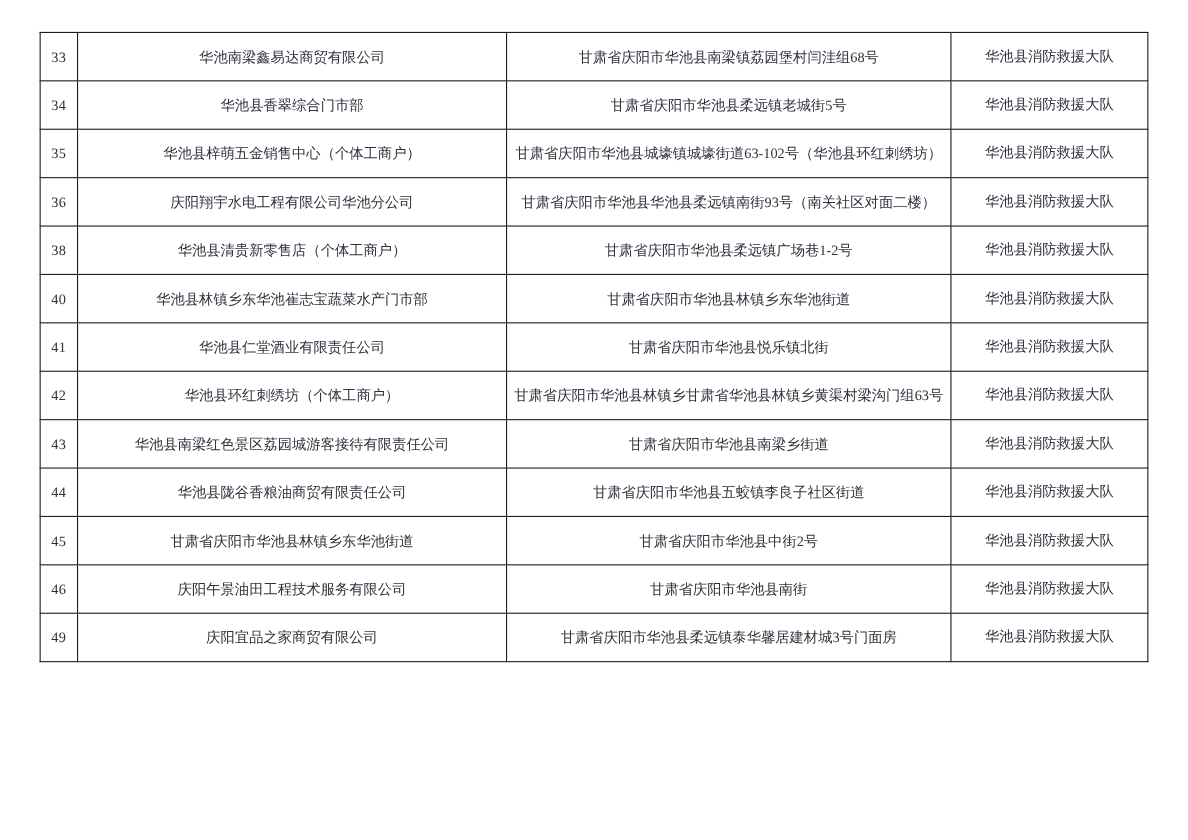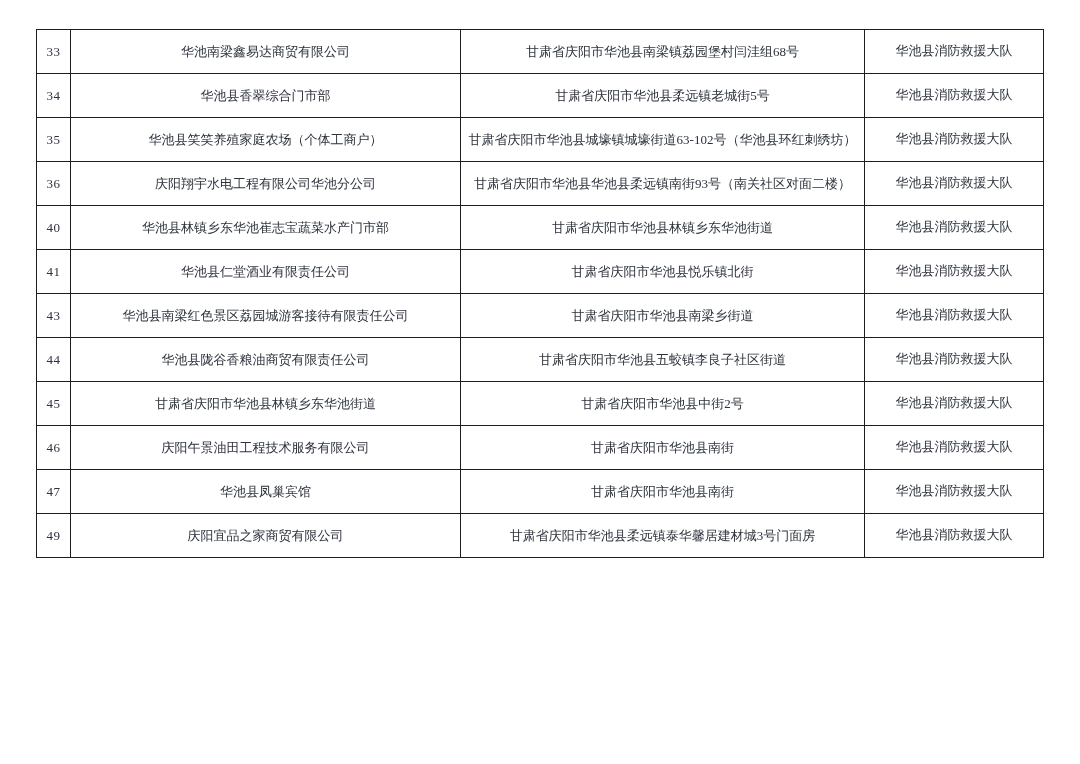--- a/index.html
+++ b/index.html
@@ -75,49 +75,61 @@
 
   <tr>
     <td class="c-no">34</td>
     <td class="c-name">华池县香翠综合门市部</td>
     <td class="c-addr">甘肃省庆阳市华池县柔远镇老城街5号</td>
     <td class="c-brig">华池县消防救援大队</td>
   </tr>
 
   <tr>
     <td class="c-no">35</td>
-    <td class="c-name">华池县笑笑养殖家庭农场（个体工商户）</td>
+    <td class="c-name">华池县梓萌五金销售中心（个体工商户）</td>
     <td class="c-addr">甘肃省庆阳市华池县城壕镇城壕街道63-102号（华池县环红刺绣坊）</td>
     <td class="c-brig">华池县消防救援大队</td>
   </tr>
 
   <tr>
     <td class="c-no">36</td>
     <td class="c-name">庆阳翔宇水电工程有限公司华池分公司</td>
     <td class="c-addr">甘肃省庆阳市华池县华池县柔远镇南街93号（南关社区对面二楼）</td>
     <td class="c-brig">华池县消防救援大队</td>
   </tr>
 
 
+  <tr>
+    <td class="c-no">38</td>
+    <td class="c-name">华池县清贵新零售店（个体工商户）</td>
+    <td class="c-addr">甘肃省庆阳市华池县柔远镇广场巷1-2号</td>
+    <td class="c-brig">华池县消防救援大队</td>
+  </tr>
 
 
   <tr>
     <td class="c-no">40</td>
     <td class="c-name">华池县林镇乡东华池崔志宝蔬菜水产门市部</td>
     <td class="c-addr">甘肃省庆阳市华池县林镇乡东华池街道</td>
     <td class="c-brig">华池县消防救援大队</td>
   </tr>
 
   <tr>
     <td class="c-no">41</td>
     <td class="c-name">华池县仁堂酒业有限责任公司</td>
     <td class="c-addr">甘肃省庆阳市华池县悦乐镇北街</td>
     <td class="c-brig">华池县消防救援大队</td>
   </tr>
 
+  <tr>
+    <td class="c-no">42</td>
+    <td class="c-name">华池县环红刺绣坊（个体工商户）</td>
+    <td class="c-addr">甘肃省庆阳市华池县林镇乡甘肃省华池县林镇乡黄渠村梁沟门组63号</td>
+    <td class="c-brig">华池县消防救援大队</td>
+  </tr>
 
   <tr>
     <td class="c-no">43</td>
     <td class="c-name">华池县南梁红色景区荔园城游客接待有限责任公司</td>
     <td class="c-addr">甘肃省庆阳市华池县南梁乡街道</td>
     <td class="c-brig">华池县消防救援大队</td>
   </tr>
 
   <tr>
     <td class="c-no">44</td>
@@ -133,26 +145,20 @@
     <td class="c-brig">华池县消防救援大队</td>
   </tr>
 
   <tr>
     <td class="c-no">46</td>
     <td class="c-name">庆阳午景油田工程技术服务有限公司</td>
     <td class="c-addr">甘肃省庆阳市华池县南街</td>
     <td class="c-brig">华池县消防救援大队</td>
   </tr>
 
-  <tr>
-    <td class="c-no">47</td>
-    <td class="c-name">华池县凤巢宾馆</td>
-    <td class="c-addr">甘肃省庆阳市华池县南街</td>
-    <td class="c-brig">华池县消防救援大队</td>
-  </tr>
 
 
   <tr>
     <td class="c-no">49</td>
     <td class="c-name">庆阳宜品之家商贸有限公司</td>
     <td class="c-addr">甘肃省庆阳市华池县柔远镇泰华馨居建材城3号门面房</td>
     <td class="c-brig">华池县消防救援大队</td>
   </tr>
 </tbody>
   </table>

